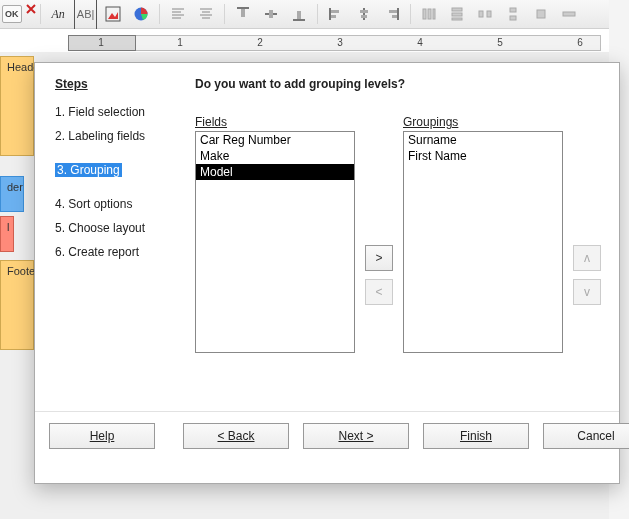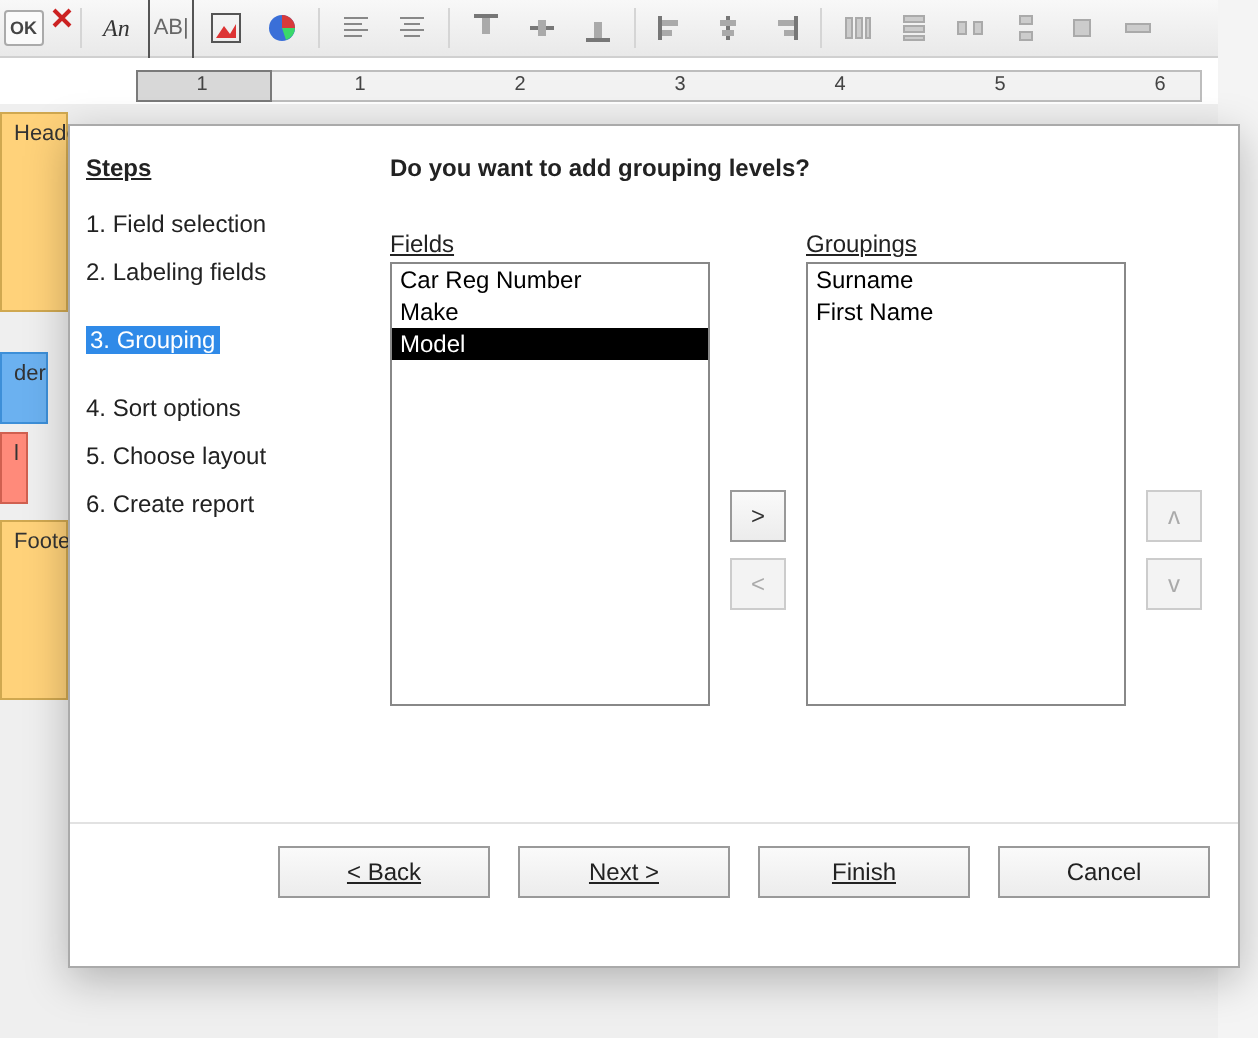--- a/index.html
+++ b/index.html
@@ -23,21 +23,21 @@
   .design{position:absolute;left:0;top:52px;right:0;bottom:0;background:#efefef}
   .band-head{position:absolute;left:0;background:#ffd27a;color:#333;border:1px solid #d0a850;font-size:11px;padding:4px 6px;box-sizing:border-box}
   .band-head.blue{background:#6bb1f0;border-color:#3d8fd8}
   .band-head.red{background:#ff8a7a;border-color:#d06050}
   
   .dialog{position:absolute;left:34px;top:62px;width:584px;height:420px;background:#fff;border:1px solid #aaa;box-shadow:0 6px 20px rgba(0,0,0,.25)}
   .titlebar{height:24px;display:flex;align-items:center;padding:0 6px;border-bottom:1px solid #ddd}
   .titlebar .ttl{flex:1;font-size:12px;color:#333}
   .titlebar .close{width:28px;height:18px;display:flex;align-items:center;justify-content:center;color:#555}
   .dlg-body{display:flex;height:348px}
-  .steps-pane{width:150px;border-right:0;padding:14px 12px 0 8px;box-sizing:border-box}
+  .steps-pane{width:150px;border-right:0;padding:14px 12px 0 20px;box-sizing:border-box}
   .steps-pane h4{margin:0 0 14px 0;font-size:12px;font-weight:bold;text-decoration:underline}
   .step{margin:10px 0;font-size:12px;color:#222}
   .step.current{background:#2f8ae8;color:#fff;display:inline-block;padding:0 2px}
   .main-pane{flex:1;padding:14px 14px 0 10px;box-sizing:border-box;position:relative}
   .q{font-weight:bold;font-size:12px;margin:0 0 24px 0}
   .cols{display:flex;gap:10px;align-items:center}
   .col{width:160px}
   .col .lbl{font-size:12px;text-decoration:underline;margin-bottom:2px}
   .listbox{border:1px solid #888;height:220px;background:#fff;overflow:auto}
   .listbox .item{padding:1px 4px;font-size:12px;color:#000;cursor:default}
@@ -239,20 +239,23 @@
               </div>
           </div>
           <div class="rightbtns">
             <div class="sqbtn dis">ᴧ</div>
             <div class="sqbtn dis">ᴠ</div>
           </div>
         </div>
       </div>
     </div>
     <div class="dlg-footer">
+      <div class="btn">
+          <span class="u">Help</span>
+        </div>
       <div class="spacer"></div>
       <div class="btn">
           <span class="u">&lt; Back</span>
         </div>
       <div class="btn">
           <span class="u">Next &gt;</span>
         </div>
       <div class="btn">
           <span class="u">Finish</span>
         </div>

